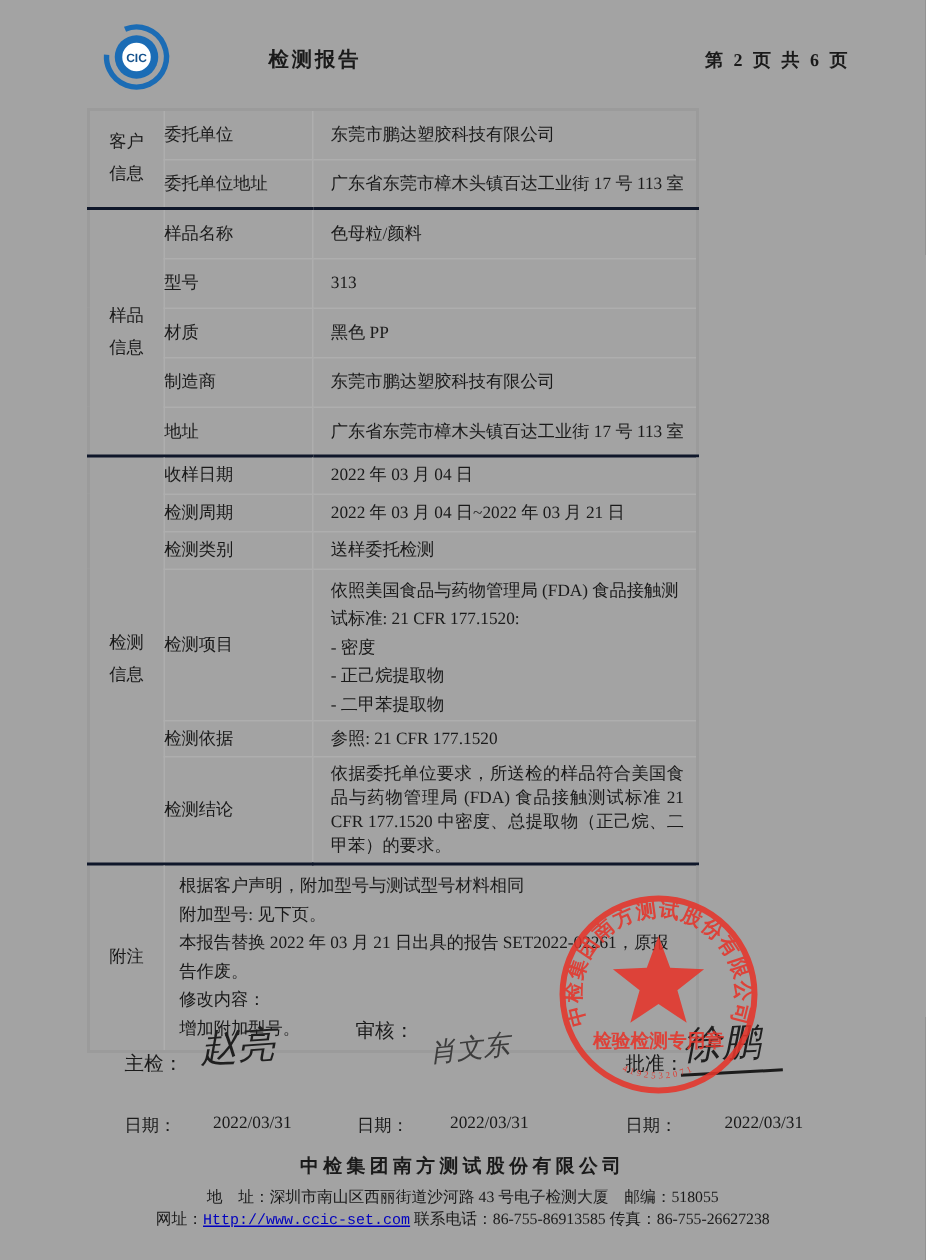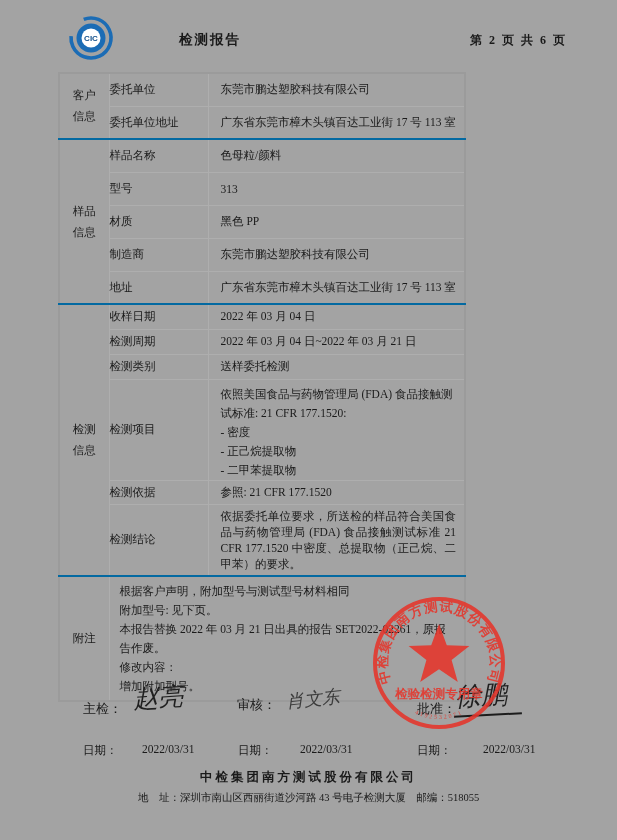--- a/index.html
+++ b/index.html
@@ -16,21 +16,21 @@
   .hdr-no { position:absolute; left:234px; top:32px; font-size:12px; font-weight:bold; }
   .hdr-page { position:absolute; left:470px; top:32px; font-size:12px; font-weight:bold; letter-spacing:2px; }
   
   table.report {
     position:absolute; left:58px; top:72px; width:408px;
     border-collapse:collapse; table-layout:fixed;
     font-size:11.5px;
   }
   table.report td { border:1px solid #aeaeae; vertical-align:middle; }
   table.report { border:2px solid #9b9b9b; }
-  tr.secline td { border-top:2px solid #0369a1; }
+  tr.secline td { border-top:2px solid #0f172a; }
   td.sec { width:50px; text-align:center; line-height:21px; font-size:11.5px; }
   td.lbl { width:99px; padding-left:0; }
   td.val { padding-left:12px; padding-right:8px; }
   td.val-top { vertical-align:top; padding-top:5px; line-height:19px; }
   td.val-just { text-align:justify; line-height:16px; padding-top:3px; padding-bottom:3px; }
   td.note { vertical-align:top; padding:5px 8px 4px 10px; line-height:19px; }
   .h33 { height:33px; } .h25 { height:25px; } .h95 { height:95px; }
   .h24 { height:24px; } .h50 { height:50px; }
   
   .sig-label { position:absolute; font-size:13px; }
@@ -149,21 +149,21 @@
         <div>本报告替换 2022 年 03 月 21 日出具的报告 SET2022-02261，原报告作废。</div>
         <div>修改内容：</div>
         <div>增加附加型号。</div>
       </td>
     </tr>
   </tbody>
     </table>
 
   <span class="sig-label" style="left:83px; top:700px;">主检：</span>
   <span class="sig-name sig-1">赵亮</span>
-  <span class="sig-label" style="left:237px; top:696px;">审核：</span>
+  <span class="sig-label" style="left:237px; top:678px;">审核：</span>
   <span class="sig-name sig-2">肖文东</span>
   <span class="sig-label" style="left:417px; top:700px;">批准：</span>
   <span class="sig-name sig-3">徐鹏</span>
 
   <span class="sig-date" style="left:83px;  top:743px;">日期：</span>
   <span class="sig-date" style="left:142px; top:743px;">2022/03/31</span>
   <span class="sig-date" style="left:238px; top:743px;">日期：</span>
   <span class="sig-date" style="left:300px; top:743px;">2022/03/31</span>
   <span class="sig-date" style="left:417px; top:743px;">日期：</span>
   <span class="sig-date" style="left:483px; top:743px;">2022/03/31</span>
@@ -179,14 +179,17 @@
       <textPath href="#arcTop" startOffset="50%" text-anchor="middle">中检集团南方测试股份有限公司</textPath>
     </text>
     <text x="75" y="110" text-anchor="middle" font-size="12.5" font-weight="bold" fill="#e5352b" font-family="Liberation Serif, serif">检验检测专用章</text>
     <text font-size="6" fill="#e5352b" letter-spacing="2" font-family="Liberation Serif, serif">
       <textPath href="#arcBot" startOffset="50%" text-anchor="middle">4192532071</textPath>
     </text>
   </svg>
 
   <div class="ft-company">中检集团南方测试股份有限公司</div>
   <div class="ft-address">地　址：深圳市南山区西丽街道沙河路 43 号电子检测大厦　邮编：518055</div>
+  <div class="ft-contact">
+    <span>网址：</span><a class="ft-link" href="#">Http://www.ccic-set.com</a><span> 联系电话：86-755-86913585 传真：86-755-26627238</span>
+  </div>
 
 </div>
 
 </body></html>

